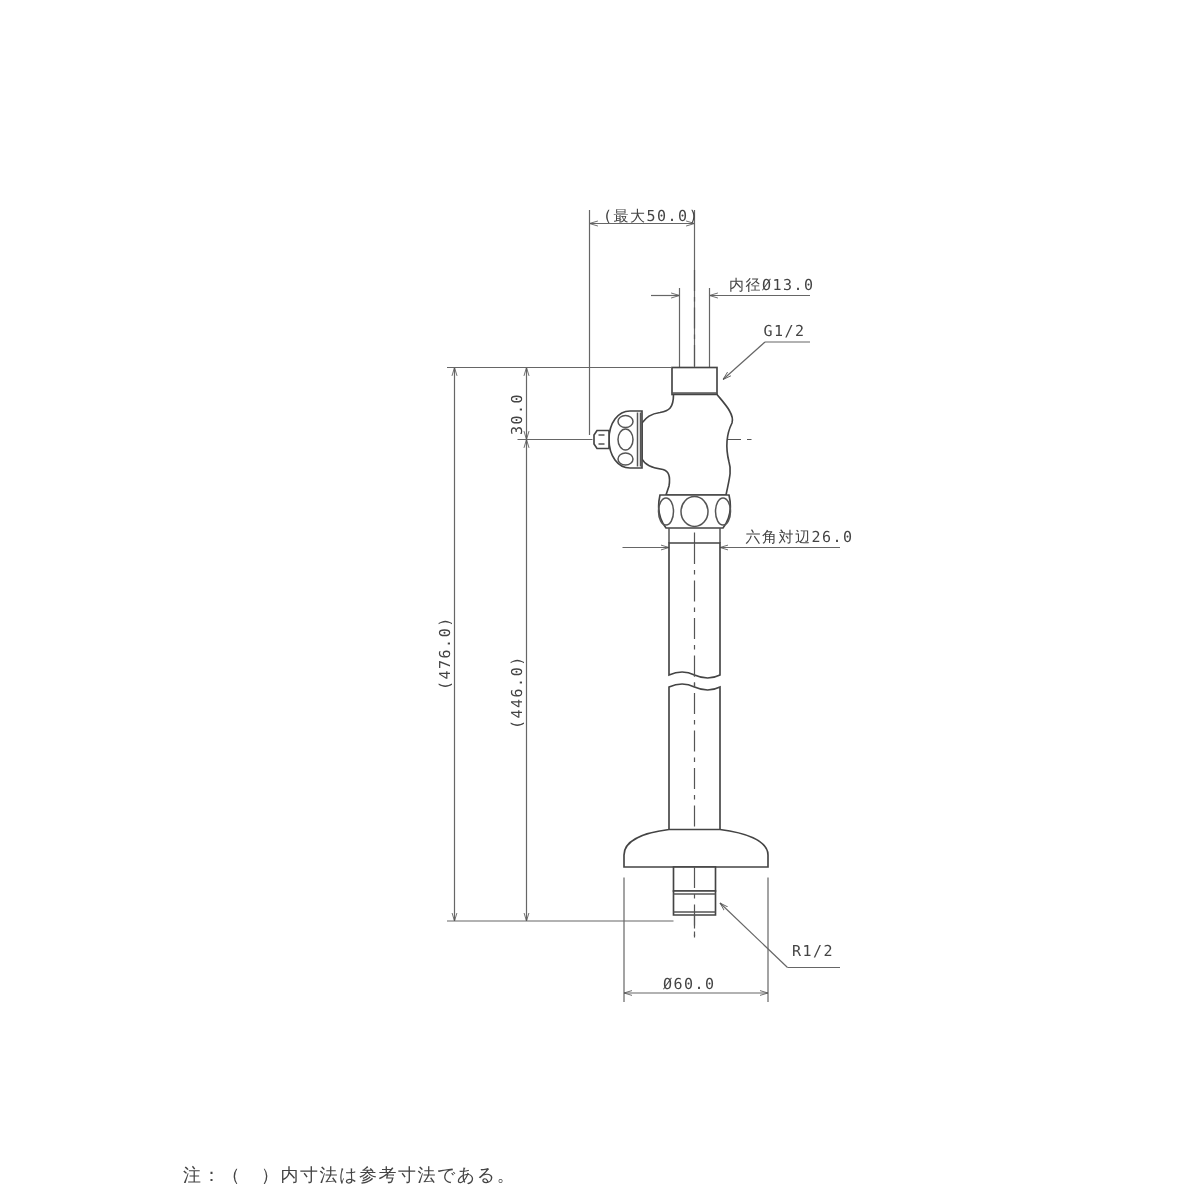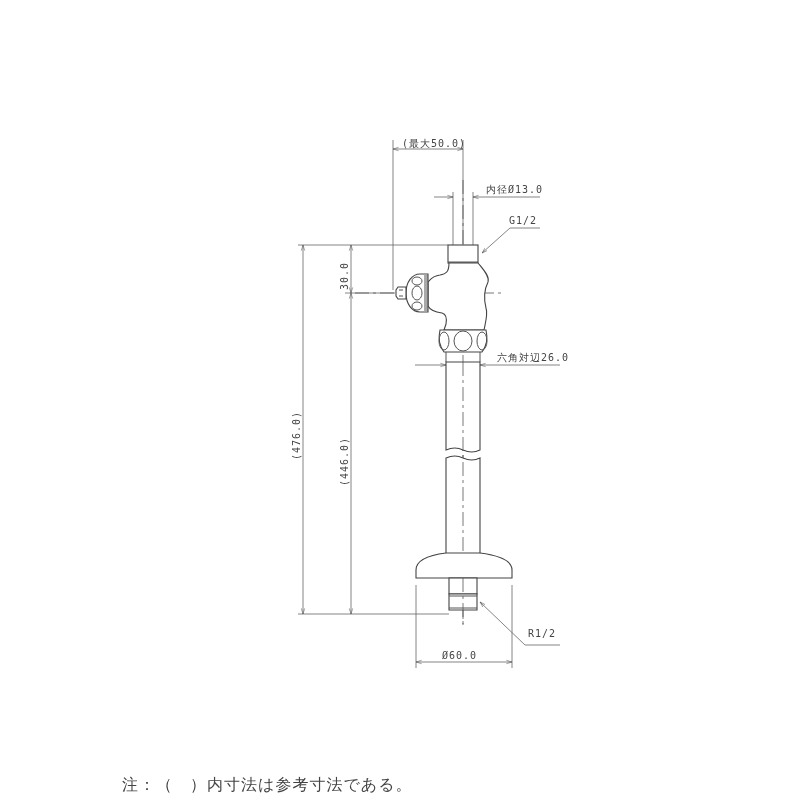--- a/index.html
+++ b/index.html
@@ -7,21 +7,21 @@
            font-family: "DejaVu Sans", sans-serif; }
     svg { position: absolute; left: 0; top: 0; }
     .ln { stroke: #555; stroke-width: 1; fill: none; }
     .thin { stroke: #666; stroke-width: 0.8; fill: none; }
     .part { stroke: #444; stroke-width: 1.1; fill: #fff; }
     .center { stroke: #555; stroke-width: 0.8; fill: none; stroke-dasharray: 14 4 3 4; }
     .dim-text { font-family: "DejaVu Sans Mono", monospace; font-size: 10px; fill: #444; letter-spacing: 1px; }
     .label-text { font-family: "DejaVu Sans Mono", monospace; font-size: 10px; fill: #444; letter-spacing: 1px; }
     .note {
       position: absolute; left: 122px; top: 775px;
-      font-size: 16px; color: #444; letter-spacing: 1px;
+      font-size: 12px; color: #444; letter-spacing: 1px;
       font-family: "DejaVu Sans", sans-serif;
     }
   </style>
 </head>
 <body>
 
 <svg width="800" height="800" viewBox="0 0 800 800">
   <defs>
     <marker id="arr" viewBox="0 0 10 10" refX="10" refY="5" markerWidth="7" markerHeight="7" orient="auto-start-reverse">
       <path d="M0,2 L10,5 L0,8" fill="none" stroke="#555" stroke-width="1"></path>

